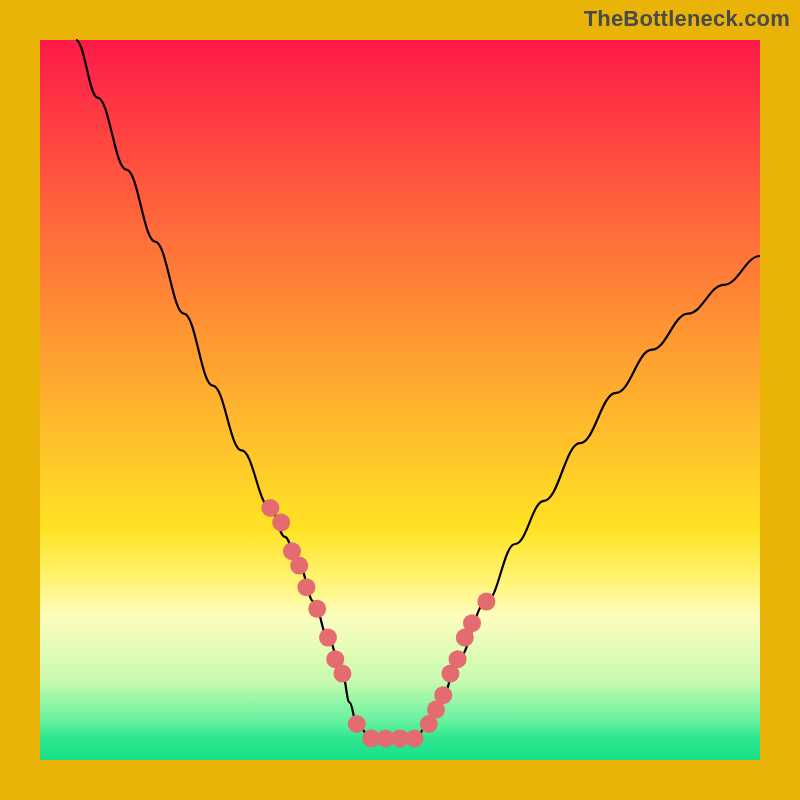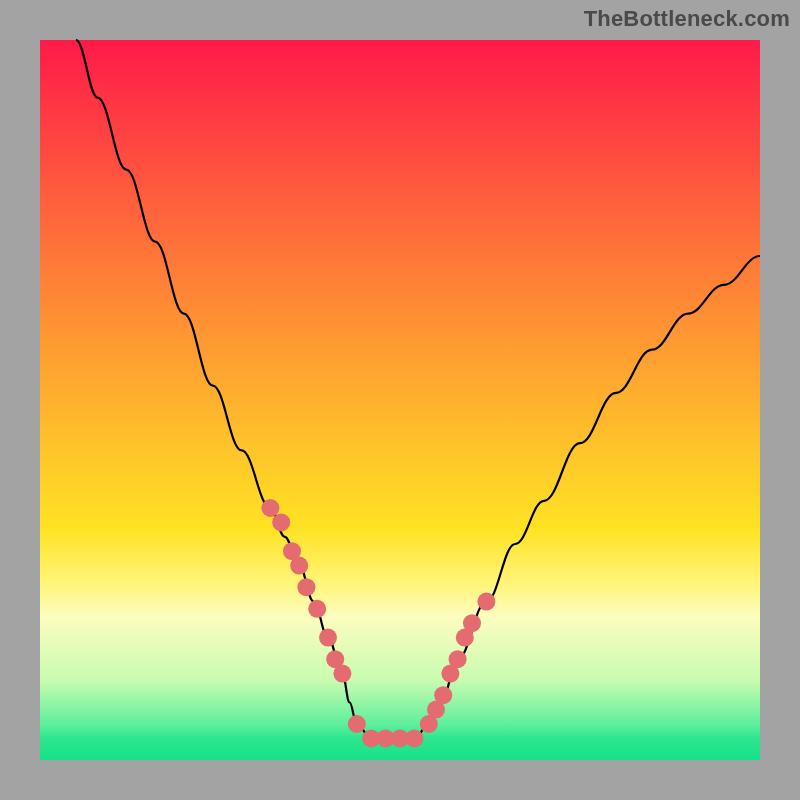--- a/index.html
+++ b/index.html
@@ -8,21 +8,21 @@
     width: 800px;
     height: 800px;
     overflow: hidden;
     background: #000;
     font-family: Arial, Helvetica, sans-serif;
   }
   .frame {
     position: relative;
     width: 800px;
     height: 800px;
-    background: #a3a3a3;
+    background: #eab308;
   }
   .watermark {
     position: absolute;
     top: 6px;
     right: 10px;
     font-size: 22px;
     font-weight: 600;
     color: #4a4a4a;
     letter-spacing: 0.2px;
   }

